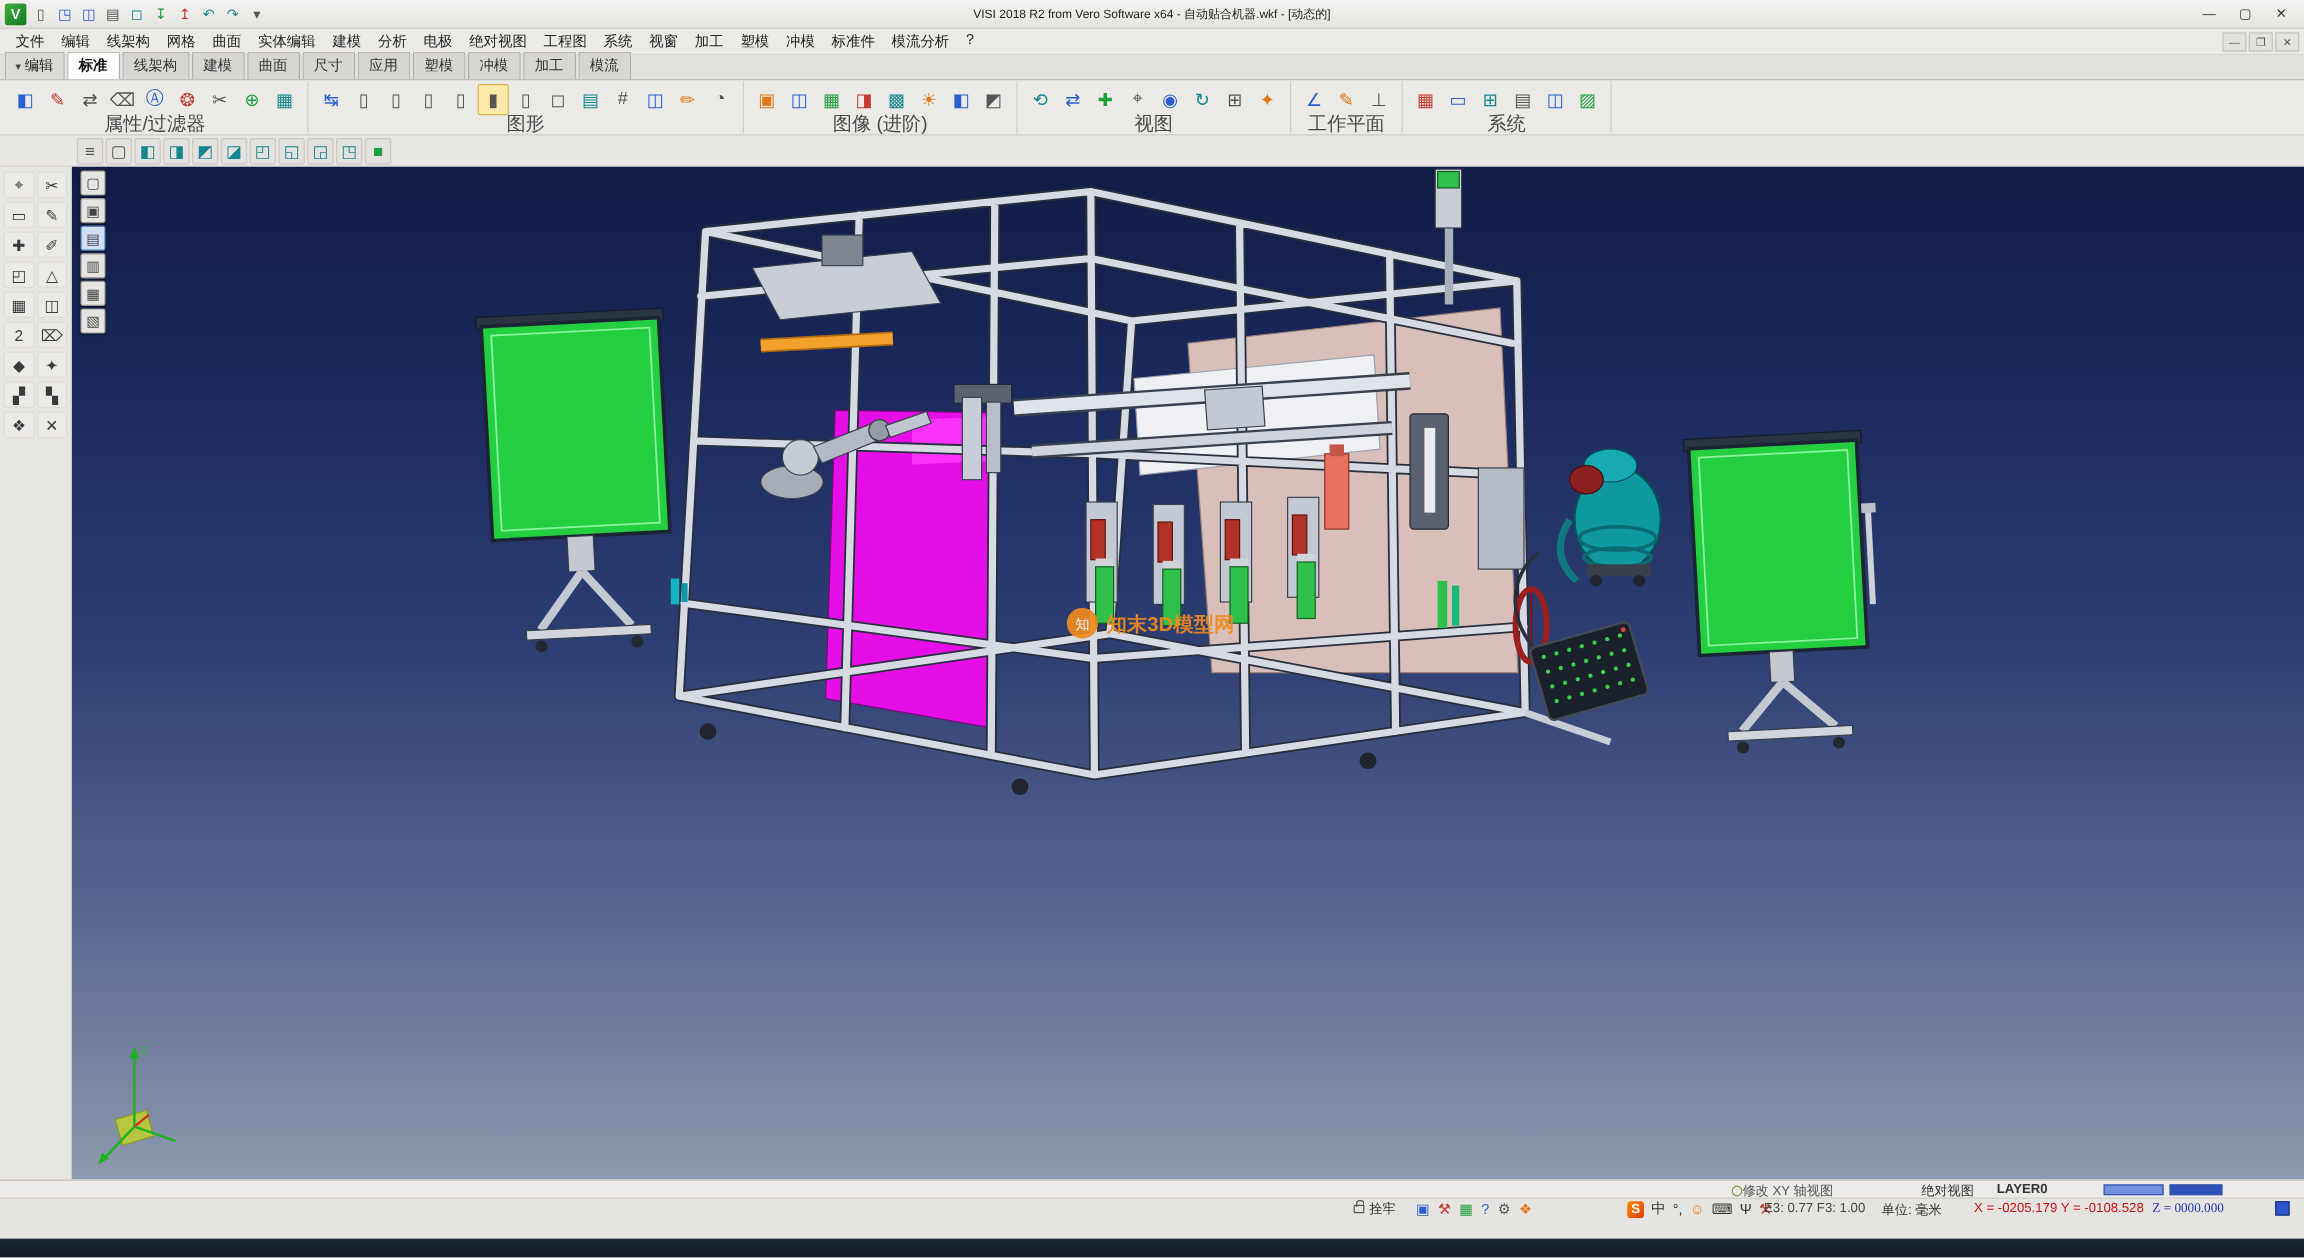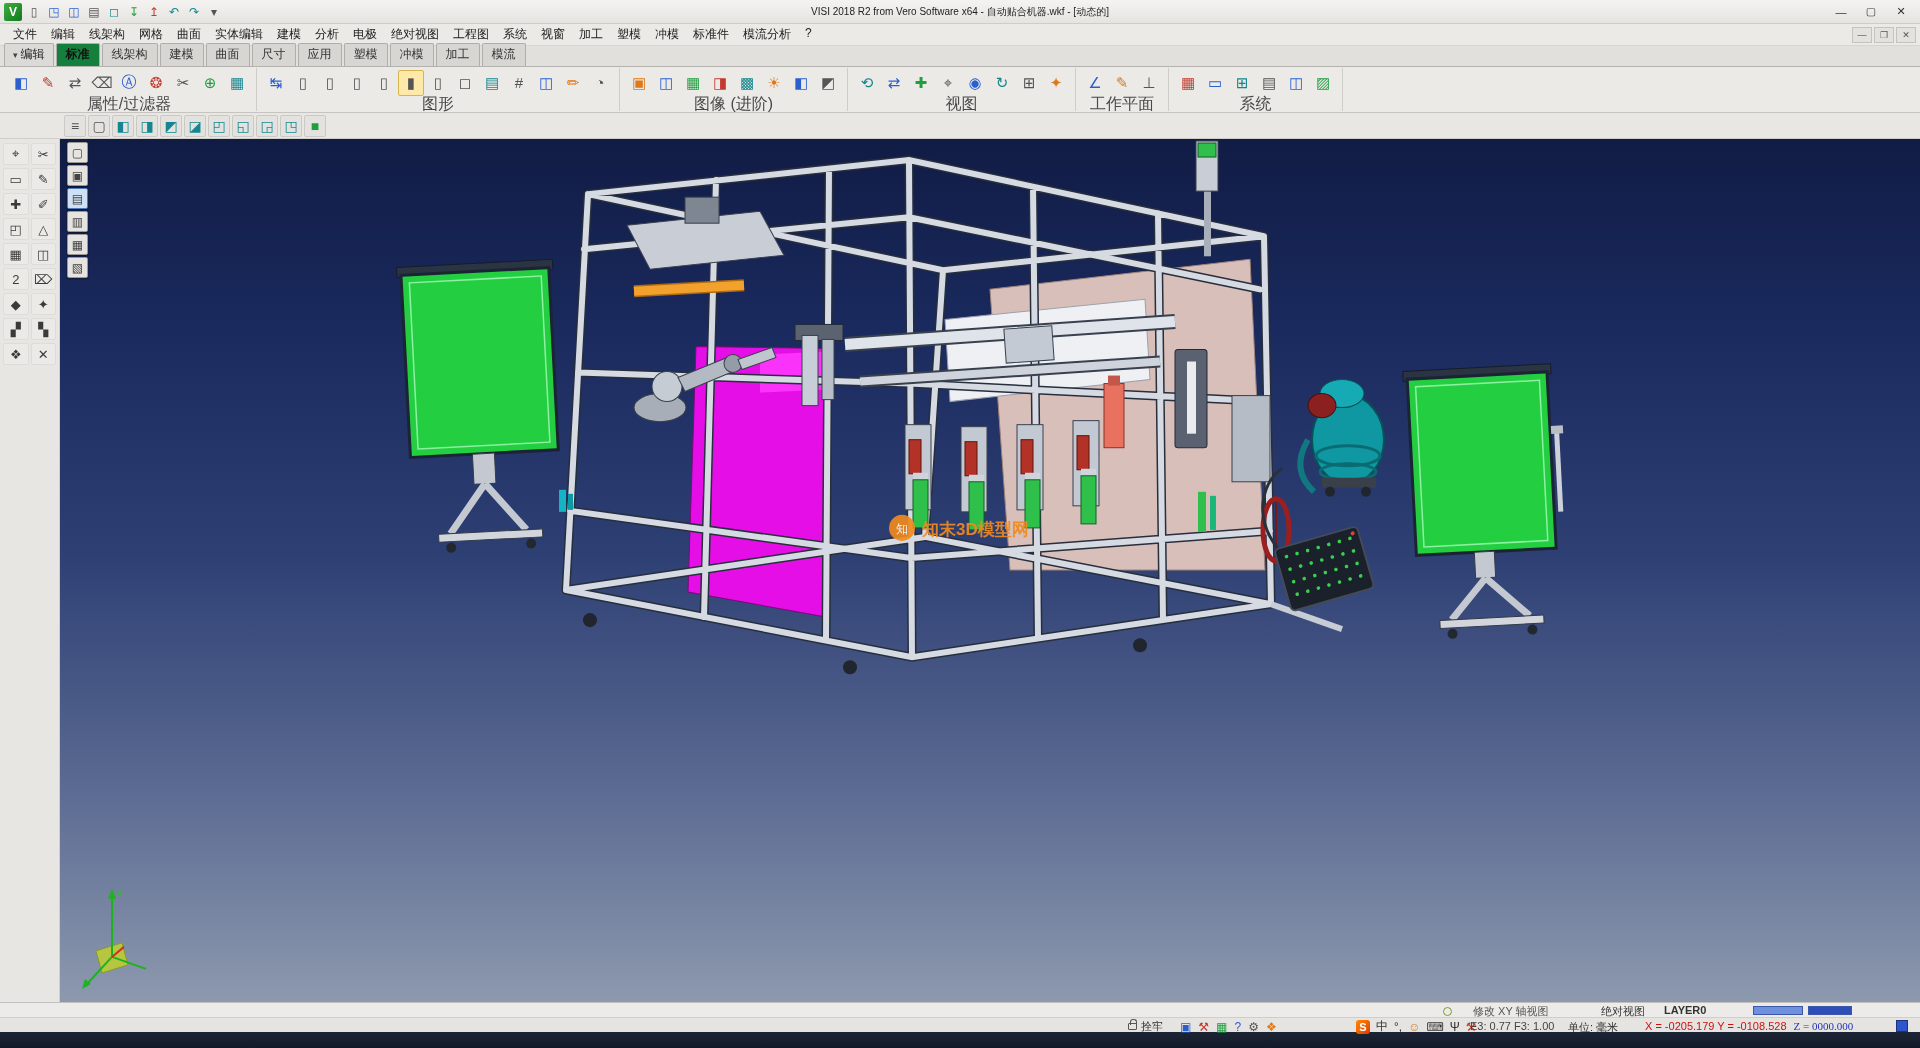--- a/index.html
+++ b/index.html
@@ -25,21 +25,21 @@
   .mdibtn { width:20px; height:16px; display:flex; align-items:center; justify-content:center; font-size:9px; color:#555;
             border:1px solid #c5c3c0; background:#e4e2df; margin-left:2px; }
 
   
   .tabbar { height:21px; background:#e2e0dd; display:flex; align-items:flex-end; padding-left:4px; gap:2px; border-bottom:1px solid #b4b2af; }
   .tab-dd { display:flex; align-items:center; gap:3px; padding:2px 8px 3px; font-size:12px; border:1px solid #b0aeab;
             border-bottom:none; background:#dcdad7; border-radius:2px 2px 0 0; }
   .dd-arrow { font-size:9px; color:#444; }
   .tab { padding:2px 9px 3px; border:1px solid #b0aeab; border-bottom:none; border-radius:2px 2px 0 0;
          background:#d8d6d3; font-size:12px; color:#333; }
-  .tab.active { background:#15803d; font-weight:bold; color:#111; }
+  .tab.active { background:#ffffff; font-weight:bold; color:#111; }
 
   
   .toolbar { height:46px; background:#eceae7; border-bottom:1px solid #c6c4c1; display:flex; padding:1px 2px; }
   .tb-group { display:flex; flex-direction:column; padding:0 6px; border-right:1px solid #cfcdca; }
   .tb-icons { display:flex; gap:1px; height:30px; align-items:center; }
   .tb-btn { width:26px; height:26px; display:flex; align-items:center; justify-content:center; font-size:15px;
             border-radius:2px; color:#444; border:1px solid transparent; }
   .tb-btn.active { background:#ffe9a8; border-color:#d8b64e; }
   .tb-label { font-size:16px; color:#4a4a4a; text-align:center; height:14px; line-height:13px; }
 
@@ -63,29 +63,29 @@
     background:linear-gradient(180deg,#111c45 0%,#1a2a5e 22%,#2e3f74 48%,#5a6a92 75%,#8d99ae 100%); }
   .scene { position:absolute; inset:0; width:100%; height:100%; display:block; }
 
   .side-toolbar { position:absolute; left:7px; top:3px; display:flex; flex-direction:column; gap:2px; }
   .side-btn { width:21px; height:21px; display:flex; align-items:center; justify-content:center; font-size:12px; color:#444;
               background:#e6e4e1; border:1px solid #9a9895; box-shadow:0 1px 2px rgba(0,0,0,.45); border-radius:2px; }
   .side-btn.active { background:#cfe0f4; border-color:#4a7ab8; }
 
   
   .status-a { height:15px; background:#edebe9; border-top:1px solid #c2c0bd; position:relative; font-size:11px; color:#333; }
-  .status-a .hint { position:absolute; left:1443px; top:1px; display:flex; gap:21px; align-items:center; color:#555; }
+  .status-a .hint { position:absolute; left:1443px; top:1px; display:flex; gap:0; align-items:center; color:#555; }
   .hint-dot { width:9px; height:9px; border-radius:50%; border:1.5px solid #7a9a3a; display:inline-block; }
   .status-a .viewmode { position:absolute; left:1601px; top:1px; }
   .status-a .layer { position:absolute; left:1664px; top:1px; font-weight:bold; }
   .chip { position:absolute; top:3px; height:9px; border:1px solid #3a57a8; }
   .chip1 { left:1753px; width:50px; background:#6f8fdf; }
   .chip2 { left:1808px; width:44px; background:#2e4fb8; }
 
-  .status-b { height:15px; background:#e6e4e1; border-top:1px solid #d0cecb; position:relative; font-size:11px; color:#333; }
+  .status-b { height:34px; background:#e6e4e1; border-top:1px solid #d0cecb; position:relative; font-size:11px; color:#333; }
   .lock-cluster { position:absolute; left:1128px; top:1px; display:flex; align-items:center; gap:4px; }
   .padlock { width:9px; height:7px; border:1.5px solid #555; border-radius:1px; position:relative; display:inline-block; }
   .padlock::before { content:''; position:absolute; top:-5px; left:1px; width:5px; height:5px;
                      border:1.5px solid #555; border-bottom:none; border-radius:3px 3px 0 0; }
   .sb-tools { position:absolute; left:1180px; top:0; display:flex; gap:7px; align-items:center; height:17px; }
   .sb-tools span { font-size:12px; }
   .ime { position:absolute; left:1356px; top:0; display:flex; gap:6px; align-items:center; height:17px; }
   .ime span { font-size:12px; }
   .ime .ime-s { width:14px; height:14px; background:linear-gradient(135deg,#ff8a00,#e23a00); color:#fff; border-radius:3px;
                 font-weight:bold; font-size:11px; text-align:center; line-height:14px; }

